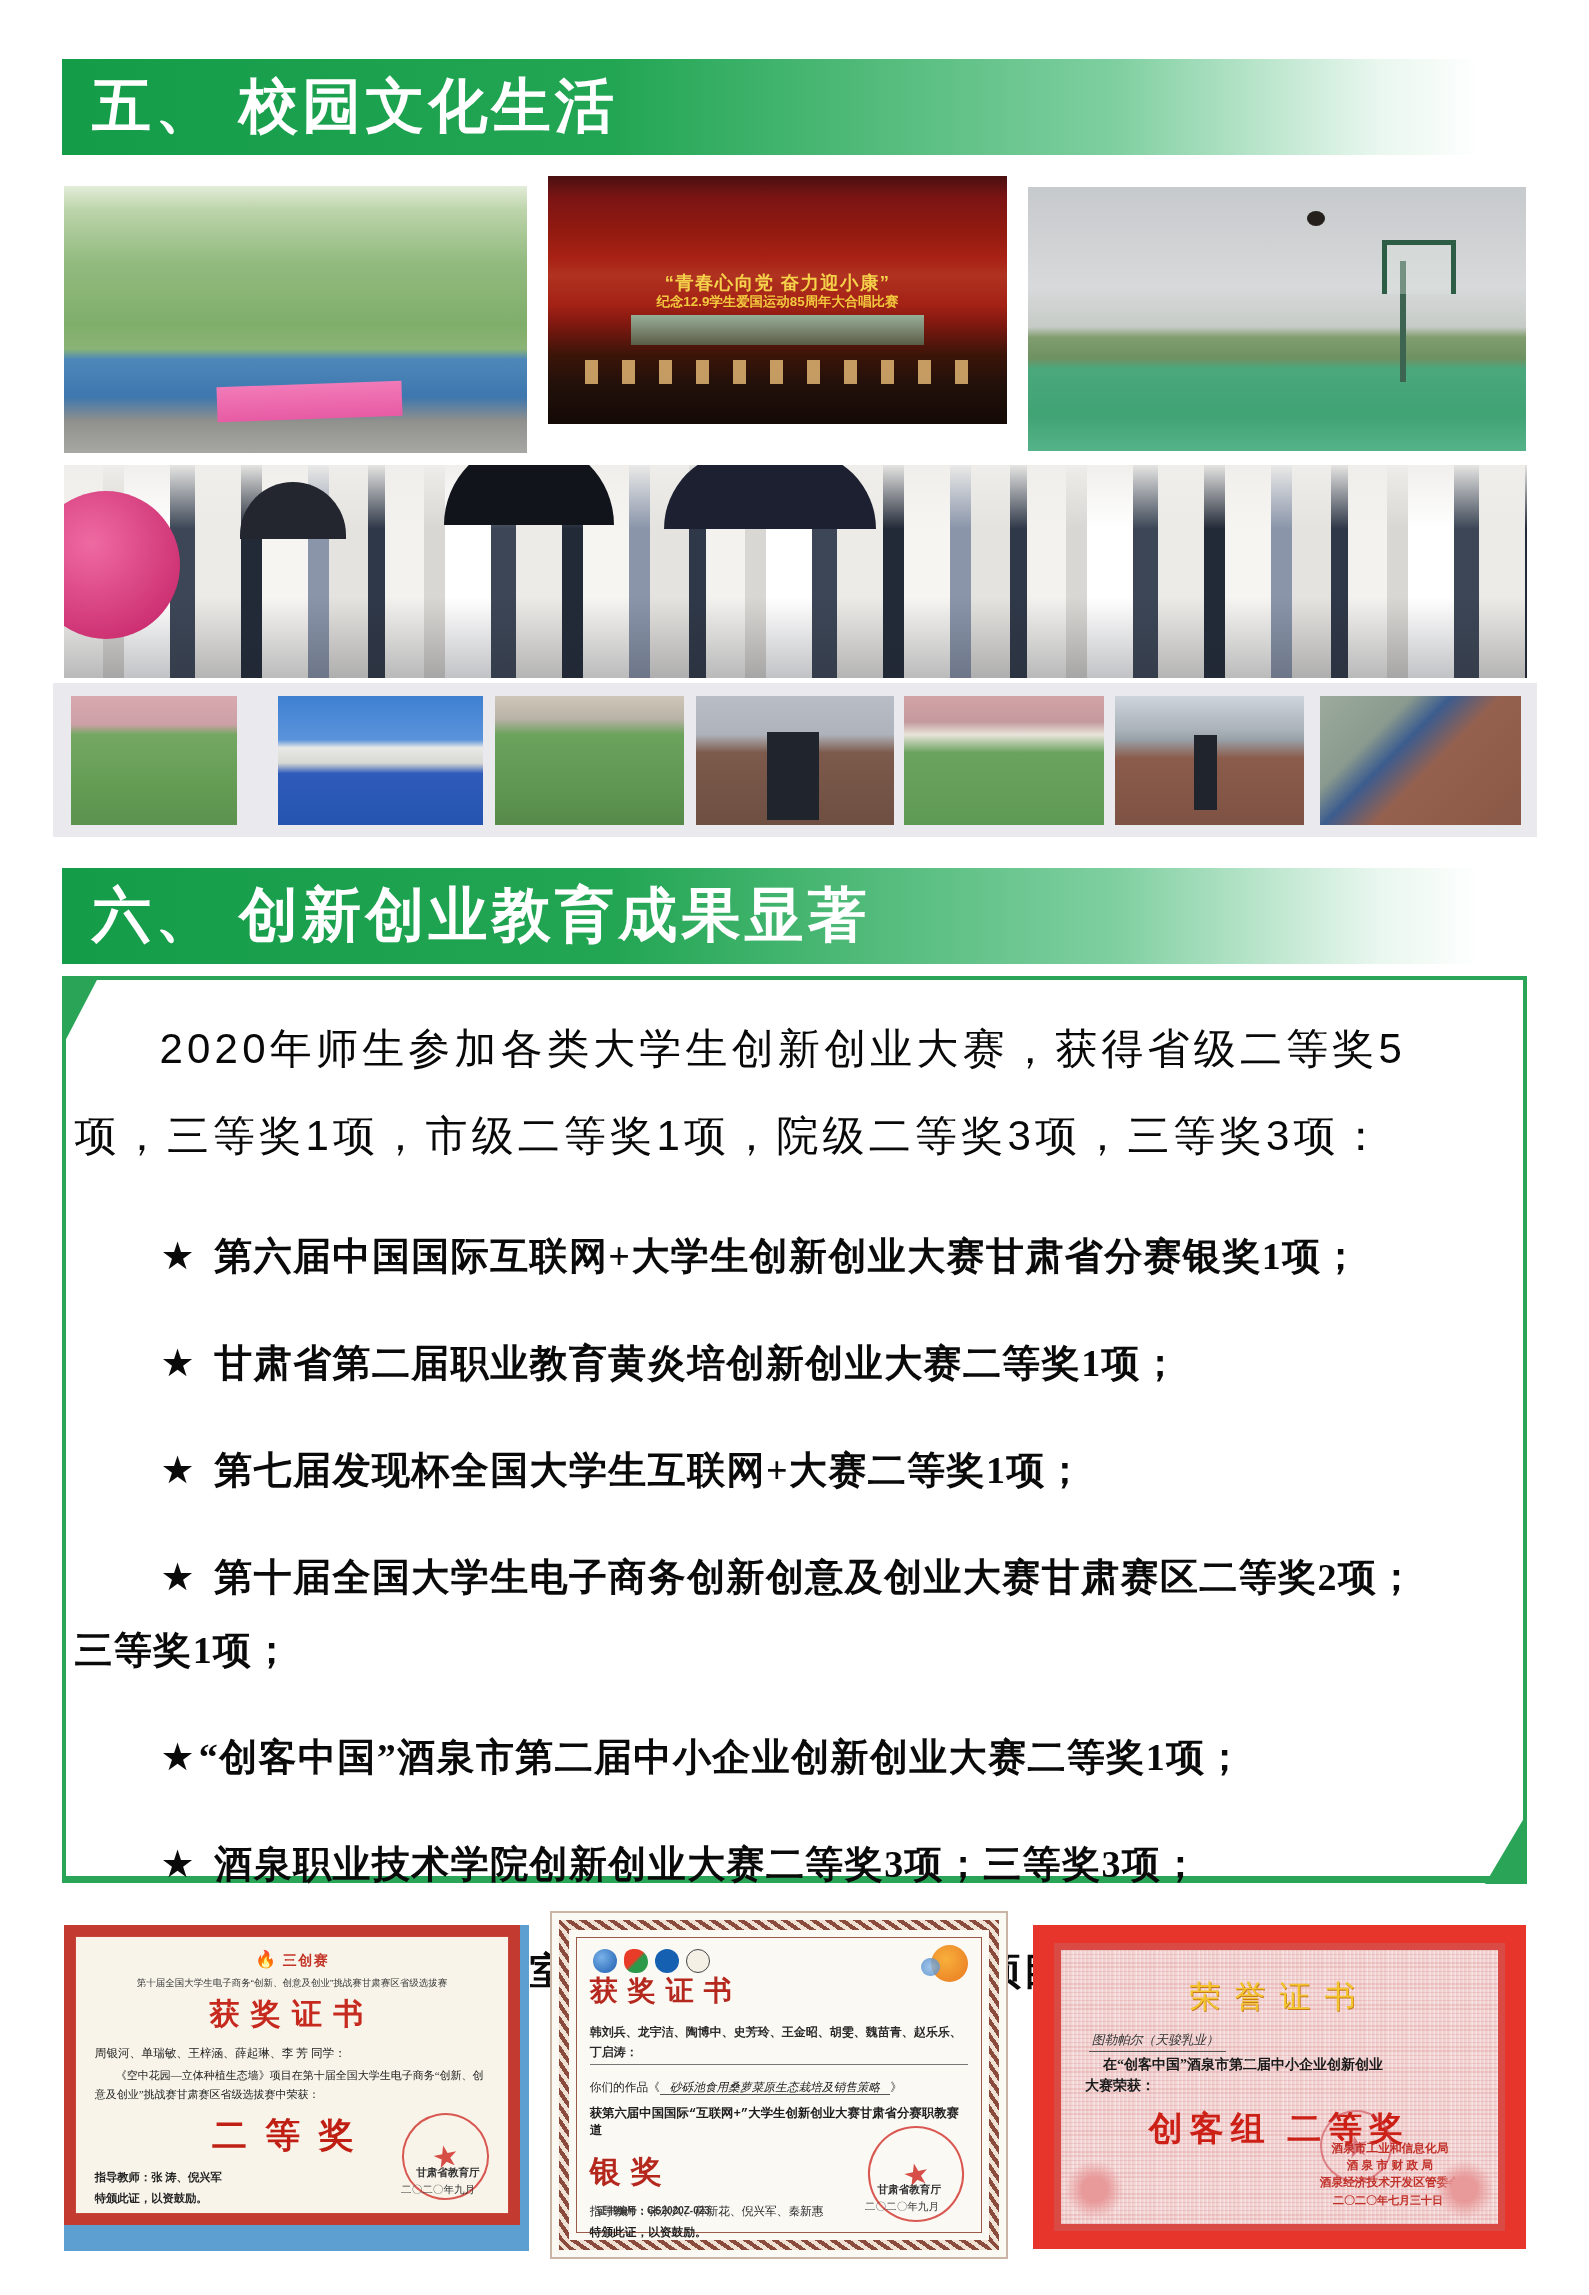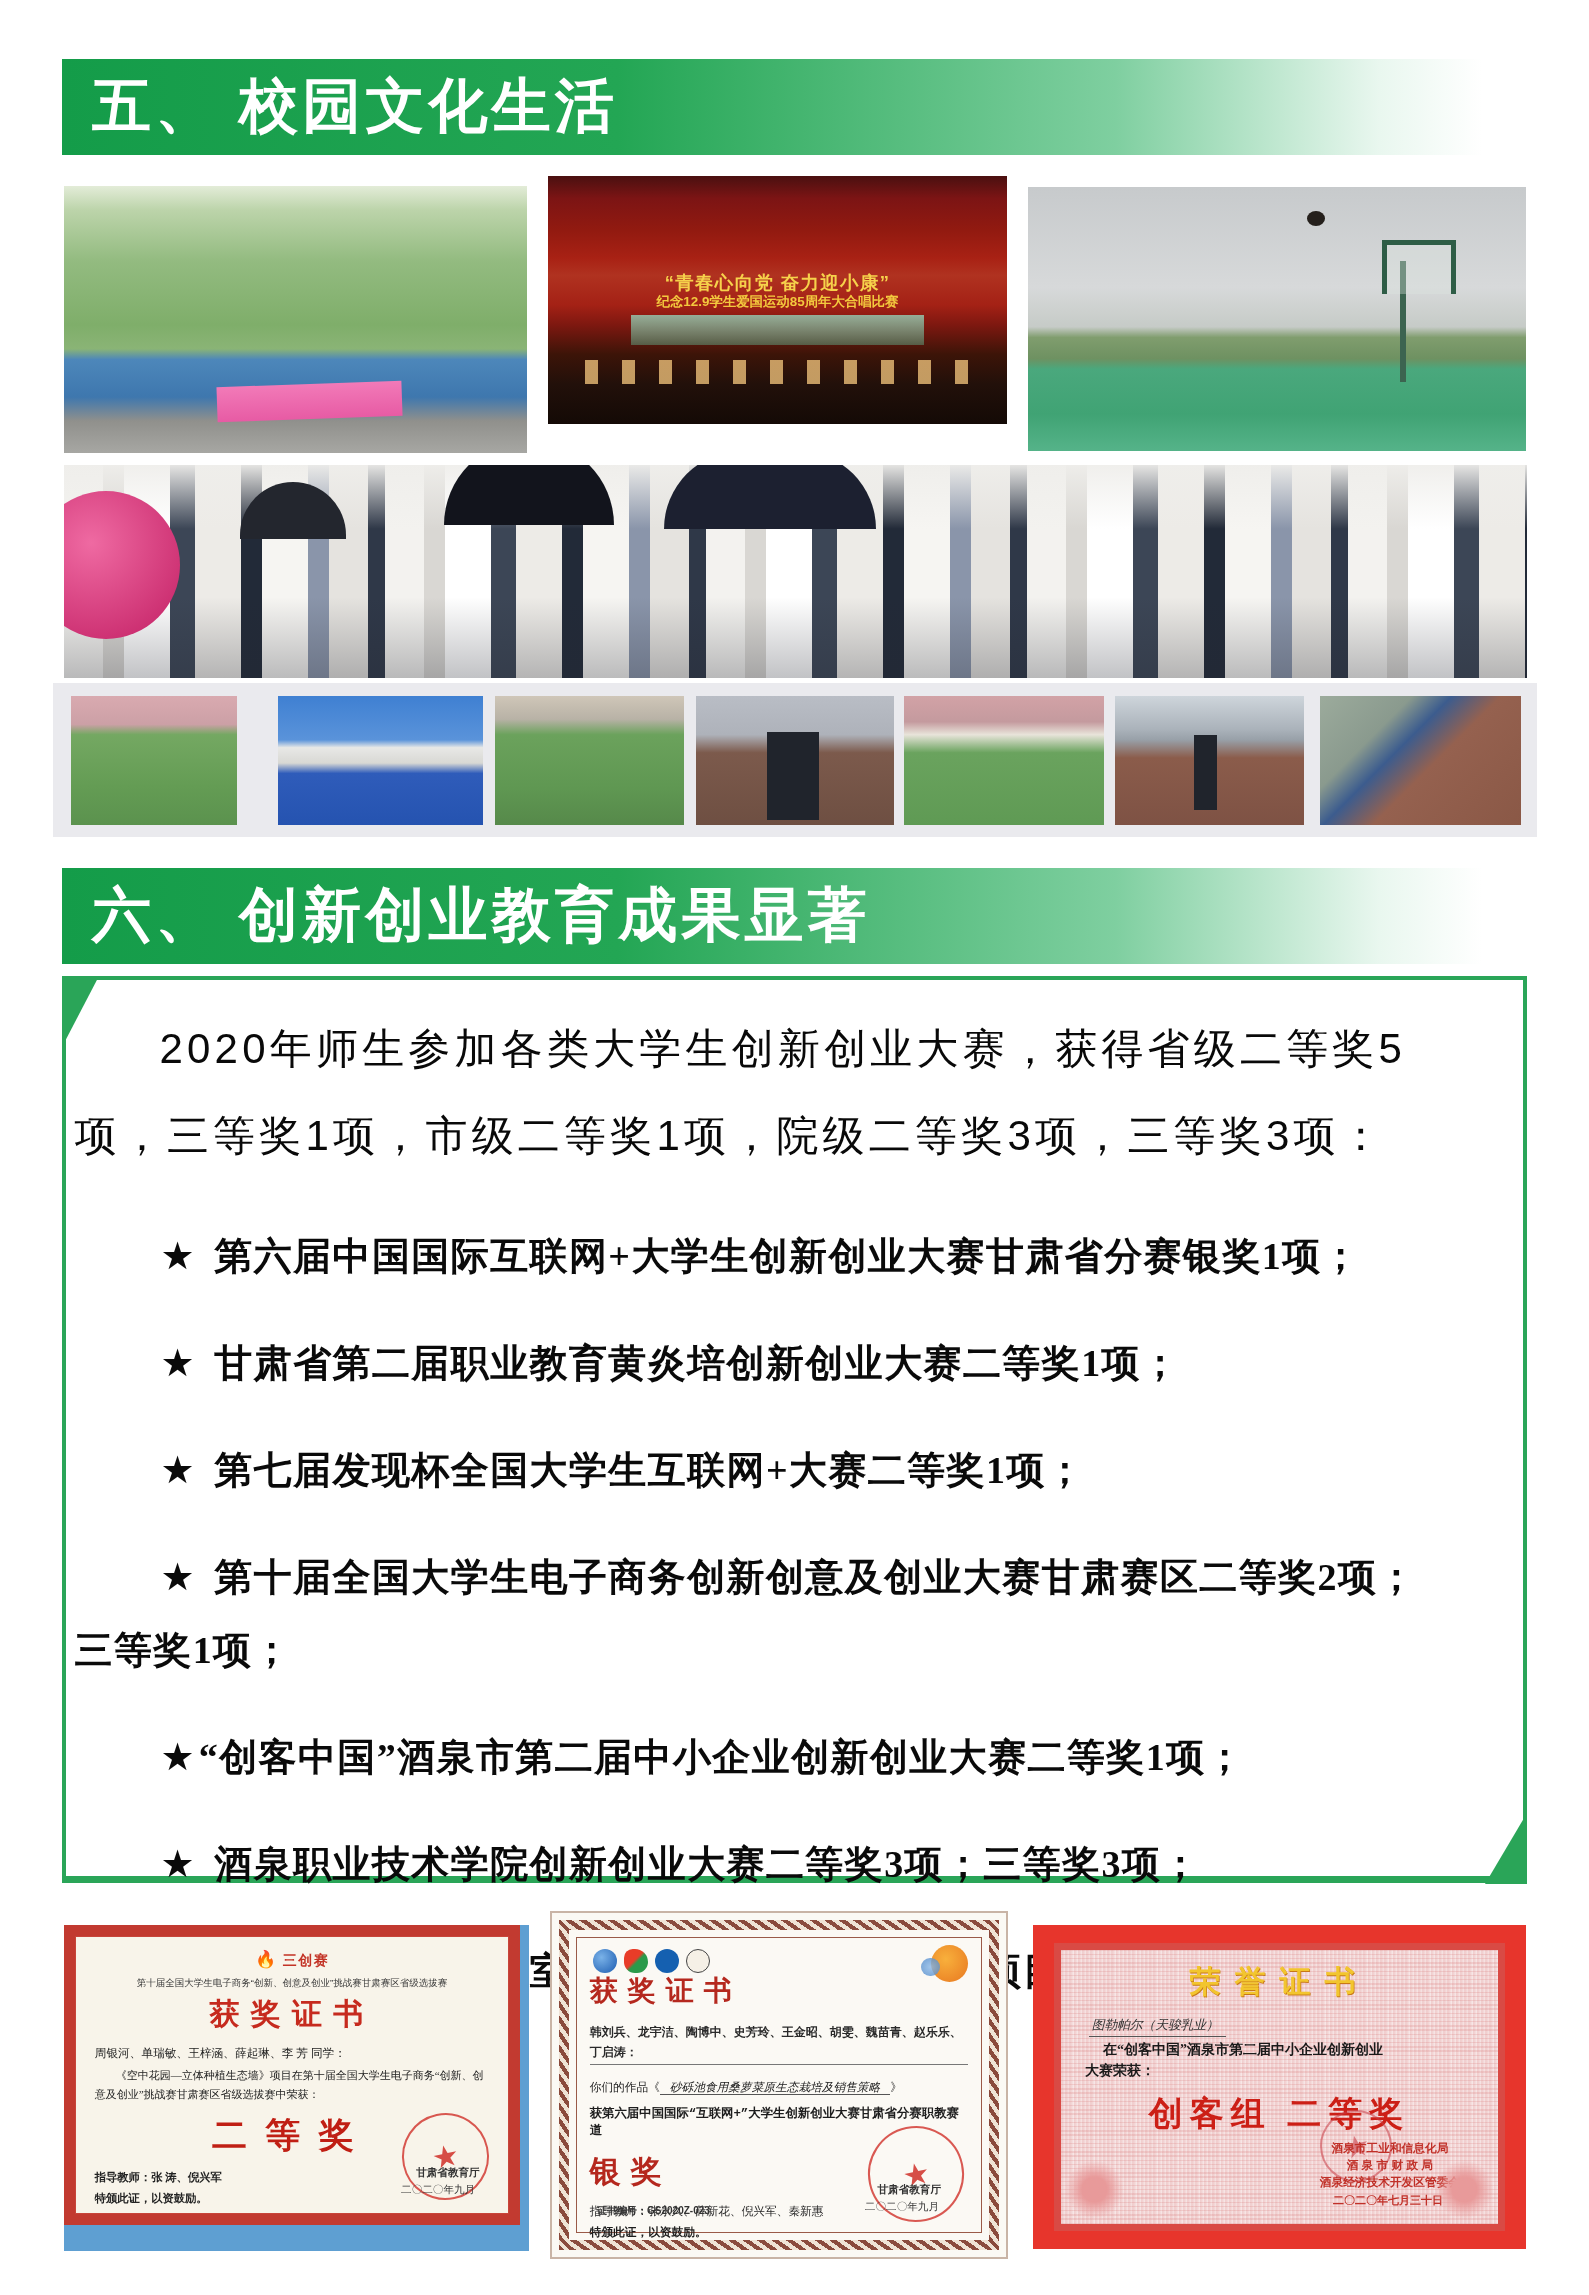--- a/index.html
+++ b/index.html
@@ -131,21 +131,21 @@
   .certM-issuer{position:absolute;right:40px;bottom:35px;color:#333;font-size:10.6px;font-weight:700;}
   .certM-date{position:absolute;right:42px;bottom:18.4px;color:#333;font-size:10.6px;}
 
   .certR{left:1033px;top:1925px;width:493px;height:324px;background:#e7352c;padding:18.4px 21px;box-sizing:border-box;}
   .certR-paper{width:100%;height:100%;box-sizing:border-box;position:relative;text-align:center;
       background:
         repeating-linear-gradient(0deg,rgba(214,110,110,.20) 0 1.4px,rgba(0,0,0,0) 1.4px 4.2px),
         repeating-linear-gradient(90deg,rgba(214,110,110,.20) 0 1.4px,rgba(0,0,0,0) 4.2px 4.2px),
         #f7e7e7;
       border:7px solid #d94a44;}
-  .certR-title{color:#f2c52e;font-size:31px;font-weight:700;letter-spacing:14px;margin-top:11px;
+  .certR-title{color:#f2c52e;font-size:31px;font-weight:400;letter-spacing:14px;margin-top:26px;
                text-shadow:0.7px 0.7px 0 #c87818;font-family:"Liberation Serif",serif;border-radius:20px;}
   .certR-name{color:#333;font-size:12.7px;text-align:left;margin:14px 0 0 28px;font-style:italic;
               border-bottom:1.1px solid #555;display:inline-block;float:left;padding:0 7px 1.4px 2.8px;
               font-family:"Liberation Serif",serif;}
   .certR-body{clear:both;color:#1a1a1a;font-size:14px;font-weight:700;text-align:left;margin:8.5px 24px 0 42px;
               line-height:25.4px;font-family:"Liberation Serif",serif;}
   .certR-body2{color:#1a1a1a;font-size:14px;font-weight:700;text-align:left;margin:0 0 0 24px;font-family:"Liberation Serif",serif;}
   .certR-award{color:#cc1f16;font-size:34px;font-weight:900;letter-spacing:7px;margin-top:11.3px;font-family:"Liberation Serif",serif;}
   .certR-issuers{position:absolute;right:38px;bottom:34px;text-align:center;color:#c03028;font-size:11.7px;
                  font-weight:700;line-height:17px;}

